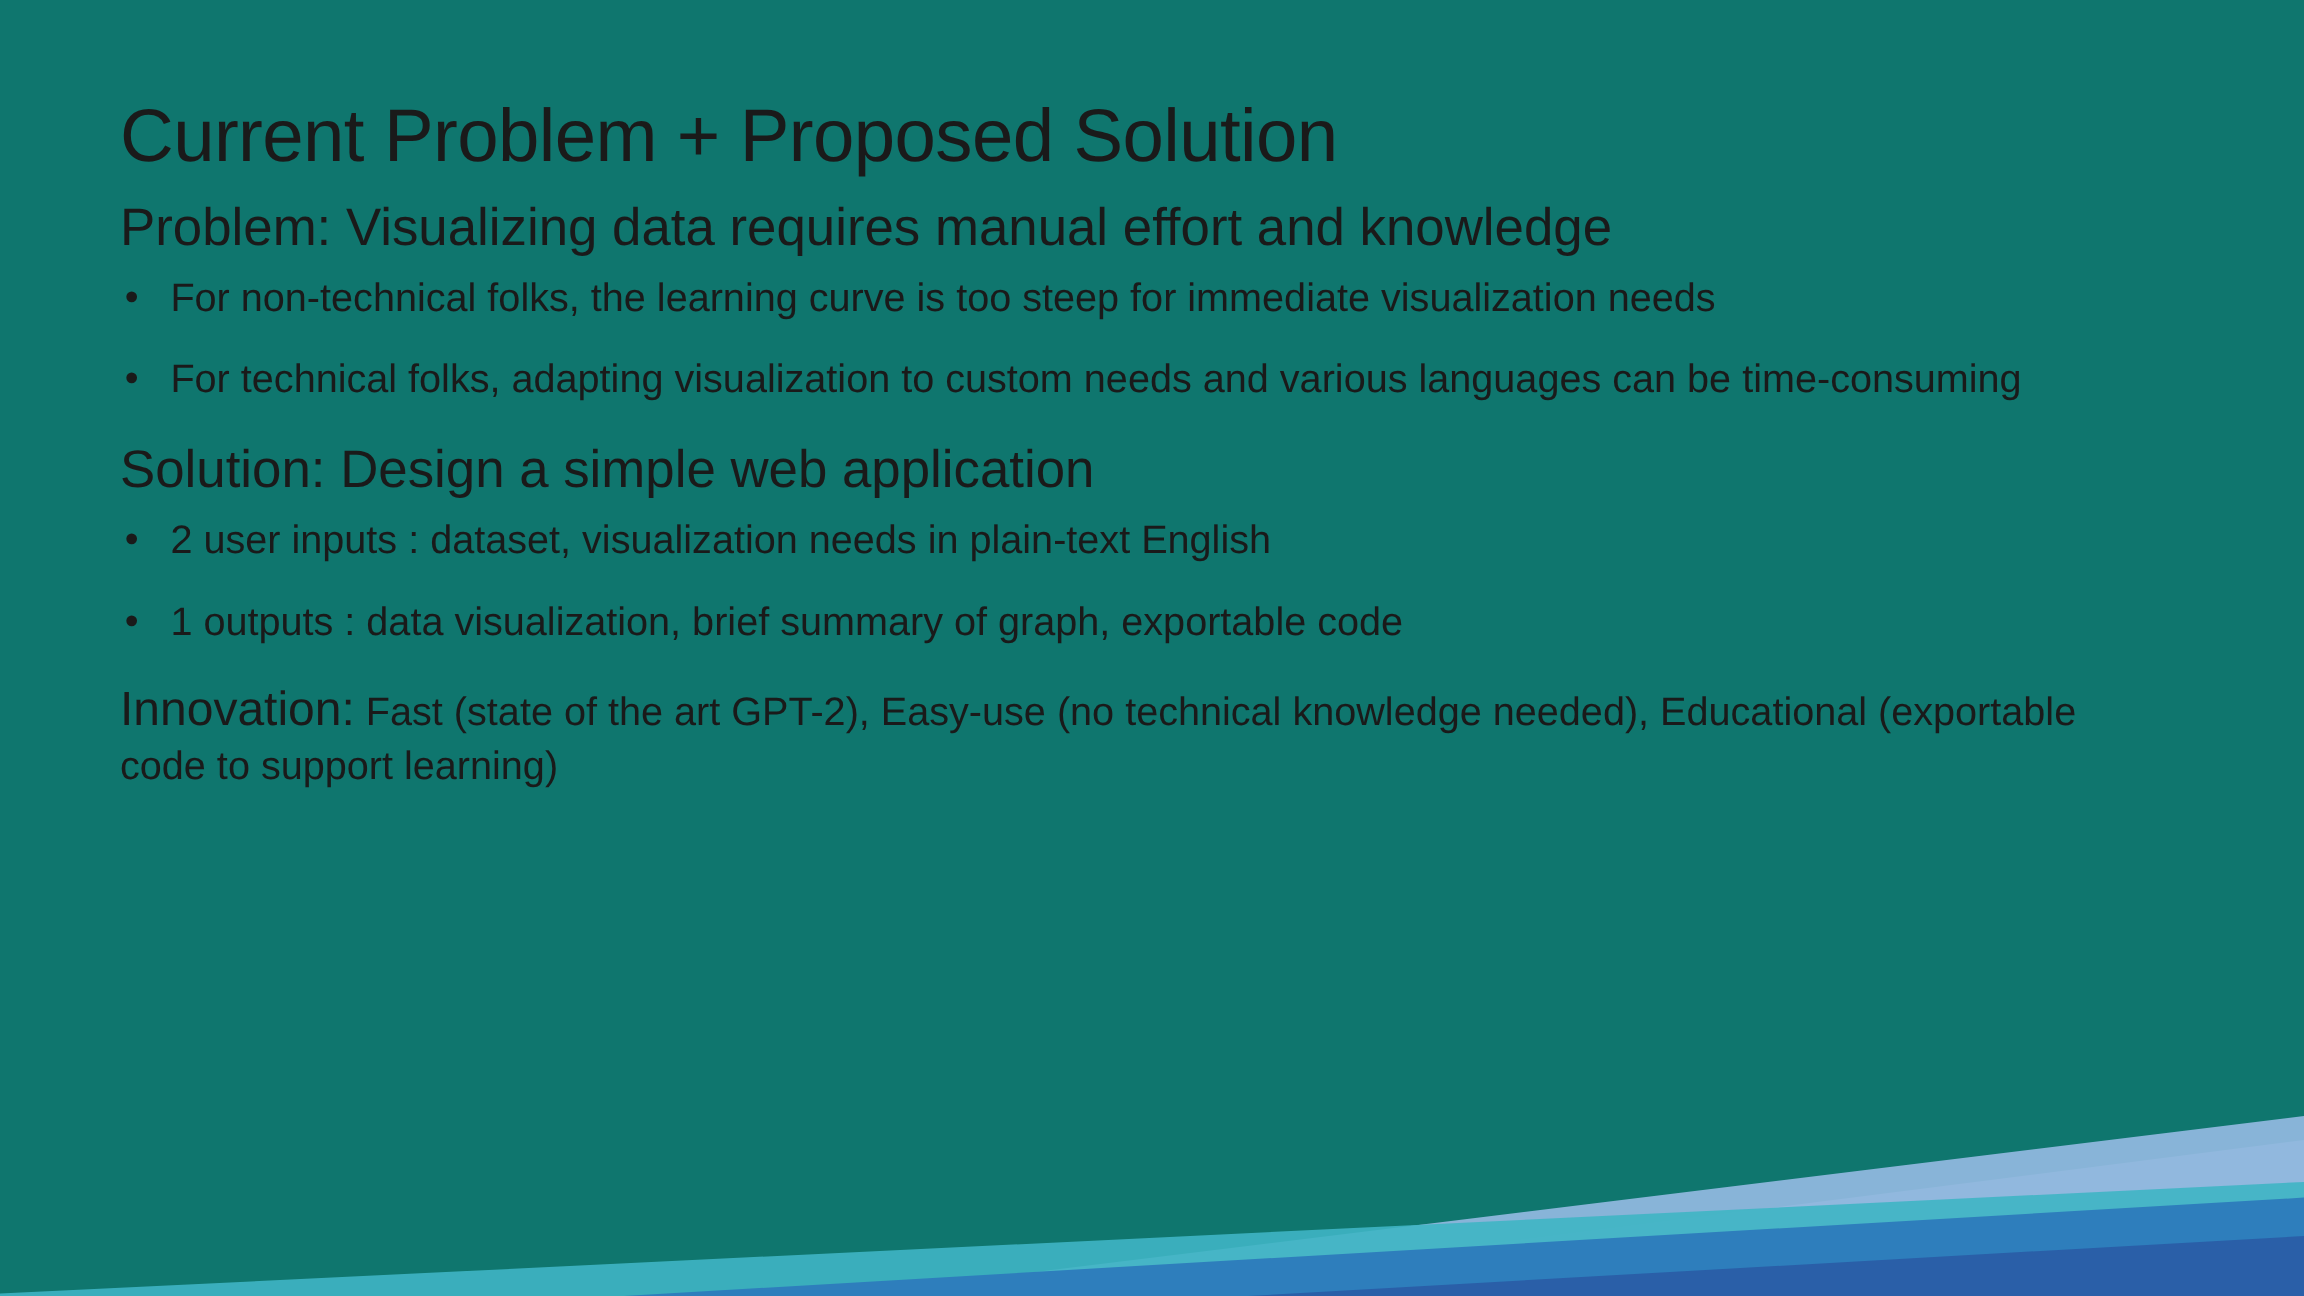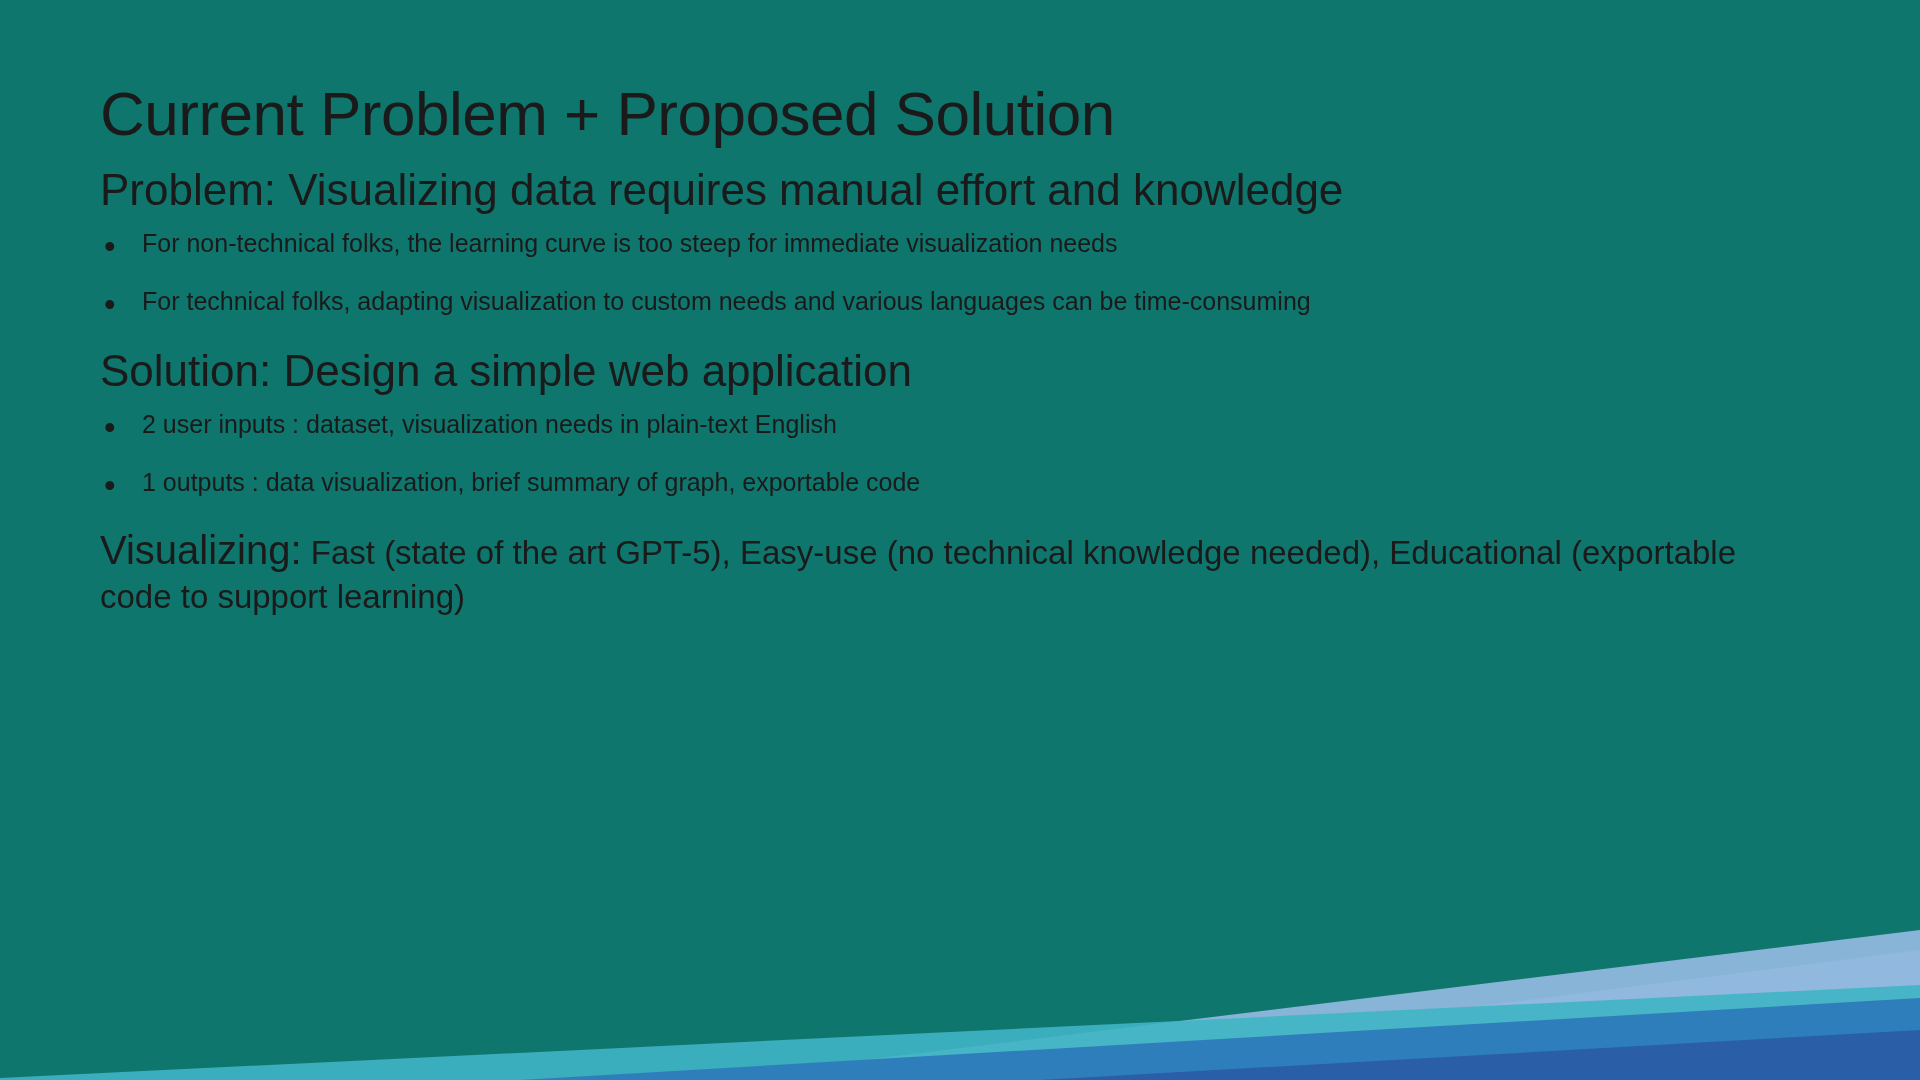--- a/index.html
+++ b/index.html
@@ -49,21 +49,21 @@
   }
 
   ul.bullets {
     list-style: none;
     margin: 0 0 0 0;
     padding: 0;
   }
 
   ul.bullets li {
     position: relative;
-    font-size: 25px;
+    font-size: 33px;
     font-weight: 400;
     color: #1a1a1a;
     line-height: 1.28;
     padding-left: 42px;
     margin: 0 0 26px 0;
   }
 
   ul.bullets li:before {
     content: "\2022";
     position: absolute;
@@ -113,21 +113,21 @@
     </ul>
 
     <div class="section-heading spaced">Solution: Design a simple web application</div>
 
     <ul class="bullets">
       <li>2 user inputs : dataset, visualization needs in plain-text English</li>
       <li>1 outputs : data visualization, brief summary of graph, exportable code</li>
     </ul>
 
     <div class="innovation">
-      <span class="lead">Visualizing:</span><span> Fast (state of the art GPT-5), Easy-use (no technical knowledge needed), Educational (exportable code to support learning)</span>
+      <span class="lead">Innovation:</span><span> Fast (state of the art GPT-2), Easy-use (no technical knowledge needed), Educational (exportable code to support learning)</span>
     </div>
 
   </div>
 
   <svg class="deco" viewBox="0 0 1920 190" preserveAspectRatio="none">
     <path d="M900,190 L1920,60 L1920,115 L1180,190 Z" fill="#a8c6e5"></path>
     <path d="M700,190 L1920,40 L1920,150 L1400,190 Z" fill="#8fb7dd" opacity="0.95"></path>
     <path d="M0,188 L1920,95 L1920,190 L0,190 Z" fill="#3fb5c4" opacity="0.9"></path>
     <path d="M520,190 L1920,108 L1920,190 Z" fill="#2e7ebc"></path>
     <path d="M1040,190 L1920,140 L1920,190 Z" fill="#2a5fa8"></path>

